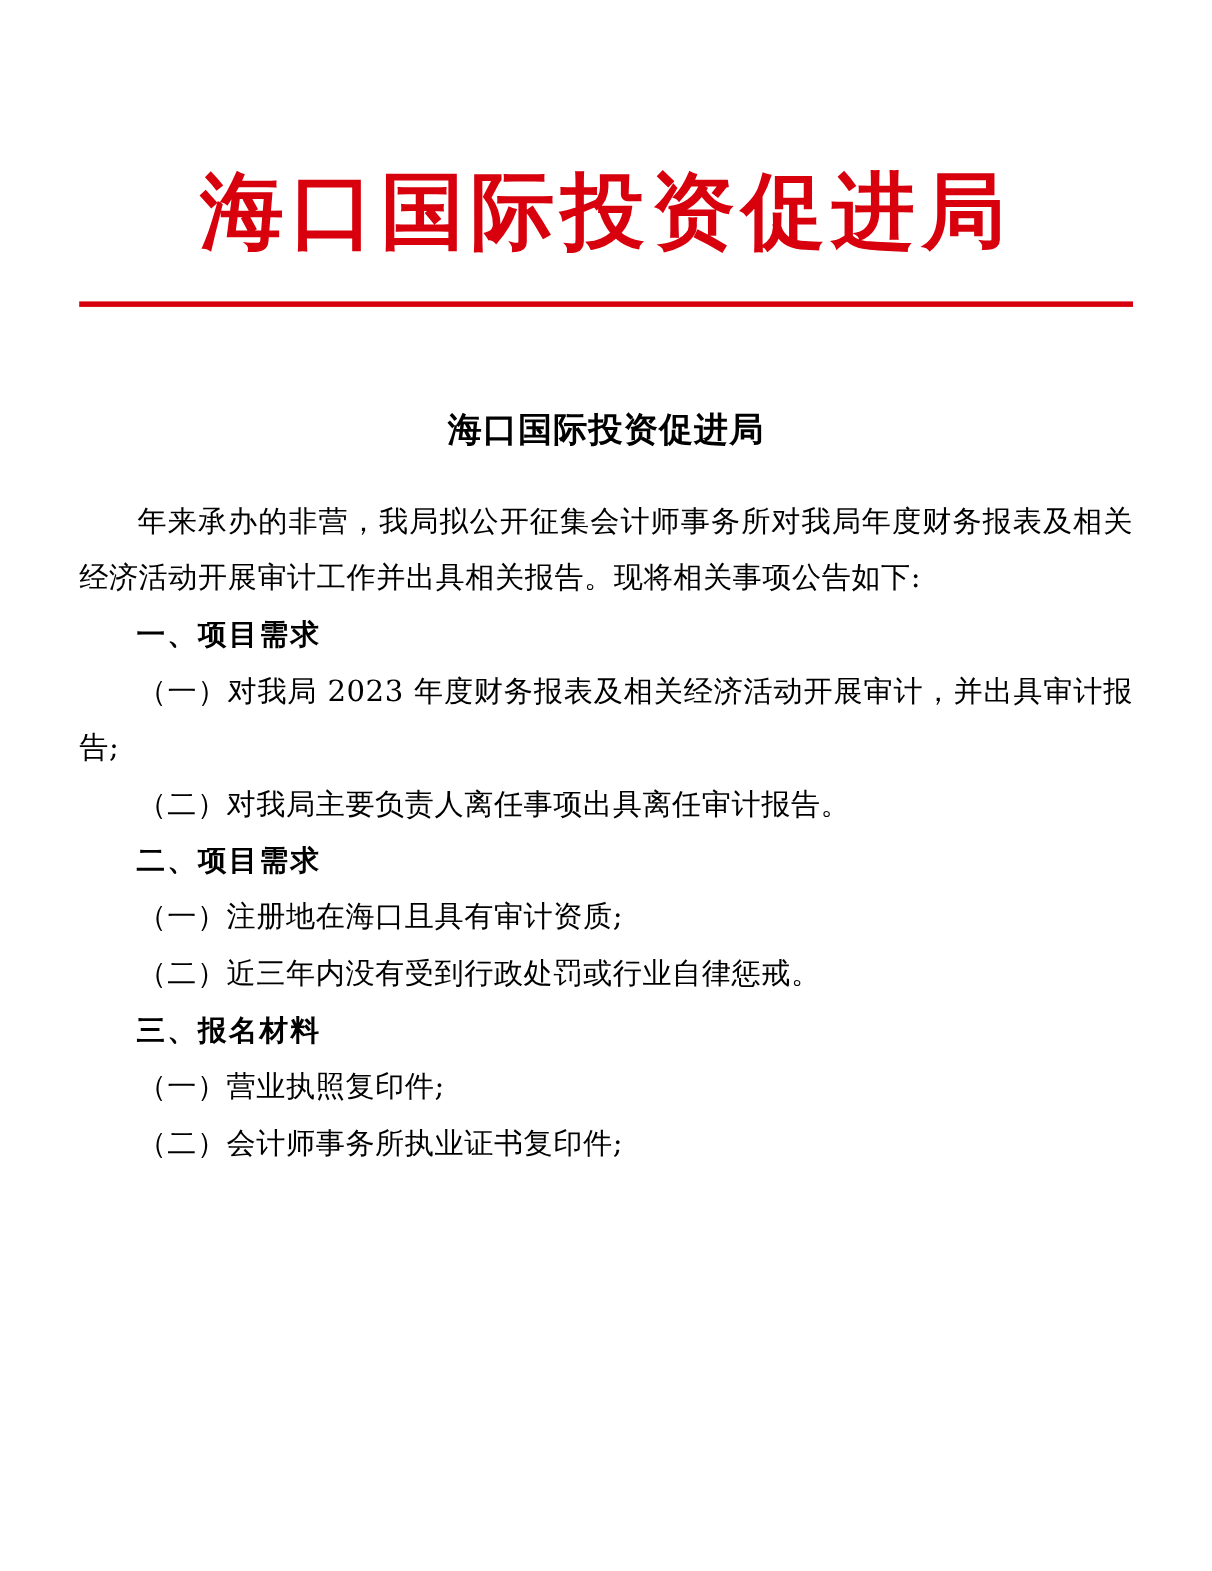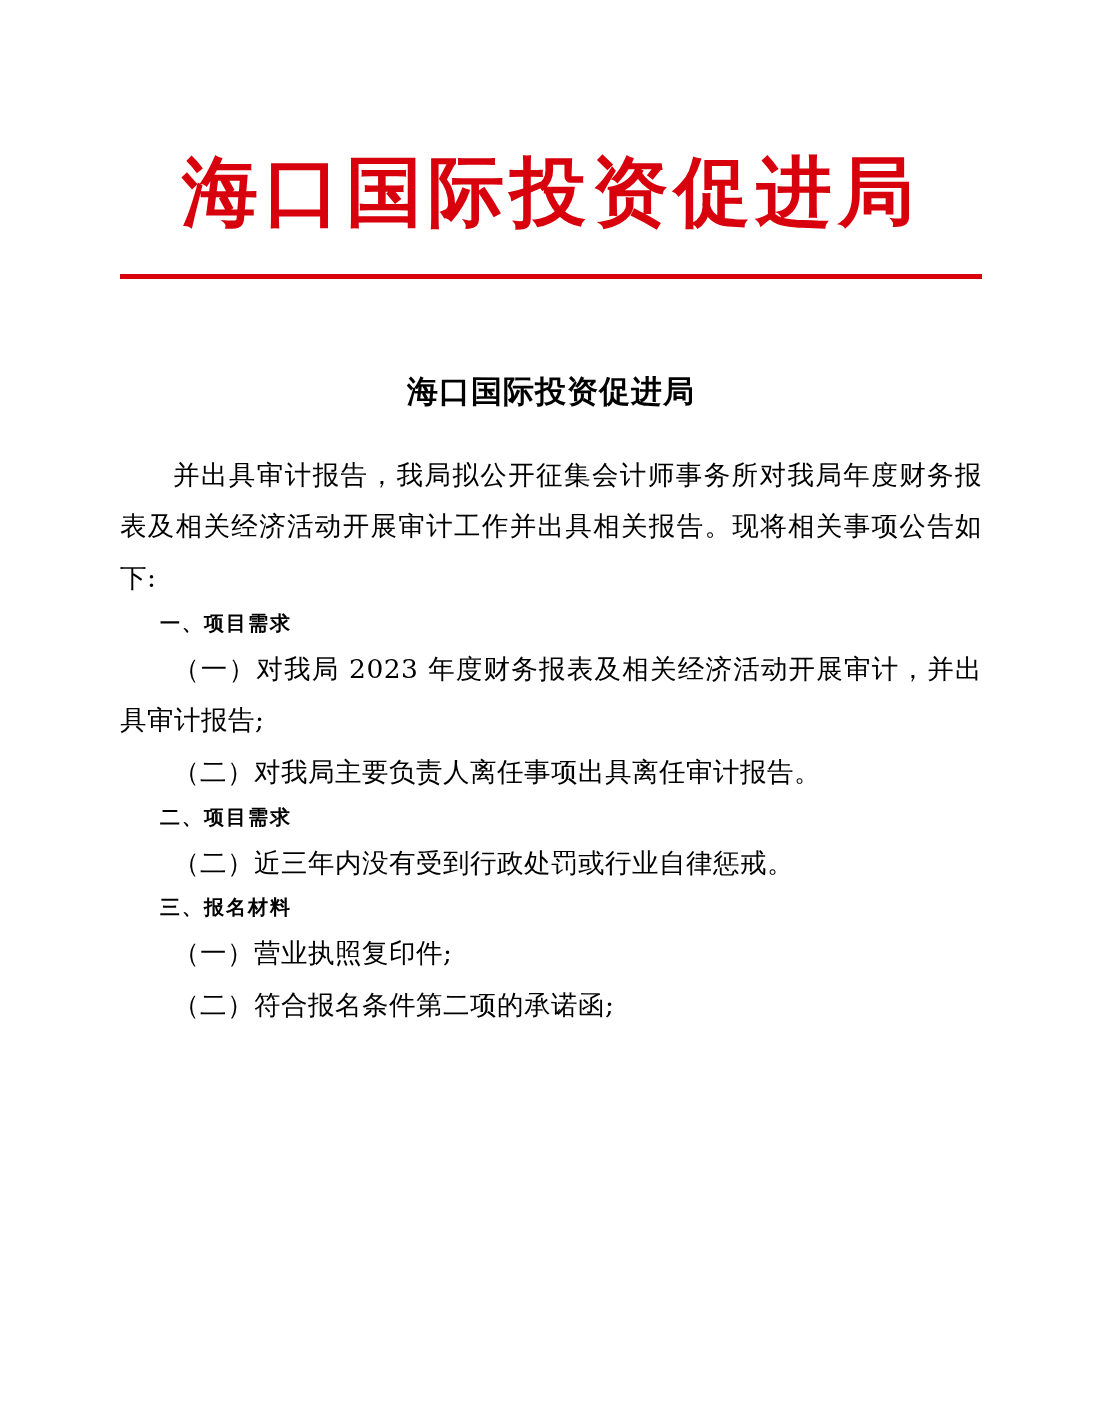--- a/index.html
+++ b/index.html
@@ -12,21 +12,21 @@
     height: 1428px;
     font-family: "DejaVu Serif", "Liberation Serif", serif;
     color: #000000;
     overflow: hidden;
   }
   .page {
     position: relative;
     width: 1102px;
     height: 1428px;
     box-sizing: border-box;
-    padding: 0 120px;
+    padding: 0 72px;
   }
 
   
   .letterhead {
     padding-top: 150px;
     text-align: center;
   }
   .letterhead-title {
     color: #d8000c;
     font-family: "DejaVu Serif", "Liberation Serif", serif;
@@ -68,21 +68,21 @@
   }
   .para {
     margin: 0;
     text-indent: 2em;
   }
   .heading {
     margin: 0;
     text-indent: 2em;
     font-weight: bold;
     font-family: "DejaVu Sans", "Liberation Sans", sans-serif;
-    font-size: 20px;
+    font-size: 26px;
     letter-spacing: 2px;
   }
 </style>
 </head>
 <body>
 
 <div class="page">
 
   <div class="letterhead">
     <div class="letterhead-title">海口国际投资促进局</div>
@@ -90,27 +90,28 @@
       <div class="letterhead-rule"></div>
     </div>
   </div>
 
   <div class="doc-title">
     <span class="doc-title-line">海口国际投资促进局</span>
   </div>
 
   <div class="doc-body">
 
-    <p class="para">并出具审计报告，我局拟公开征集会计师事务所对我局年度财务报表及相关经济活动开展审计工作并出具相关报告。现将相关事项公告如下:</p>
+    <p class="para">年来承办的非营，我局拟公开征集会计师事务所对我局年度财务报表及相关经济活动开展审计工作并出具相关报告。现将相关事项公告如下:</p>
 
     <p class="heading">一、项目需求</p>
     <p class="para">（一）对我局 2023 年度财务报表及相关经济活动开展审计，并出具审计报告;</p>
     <p class="para">（二）对我局主要负责人离任事项出具离任审计报告。</p>
 
     <p class="heading">二、项目需求</p>
+    <p class="para">（一）注册地在海口且具有审计资质;</p>
     <p class="para">（二）近三年内没有受到行政处罚或行业自律惩戒。</p>
 
     <p class="heading">三、报名材料</p>
     <p class="para">（一）营业执照复印件;</p>
-    <p class="para">（二）符合报名条件第二项的承诺函;</p>
+    <p class="para">（二）会计师事务所执业证书复印件;</p>
 
   </div>
 </div>
 
 </body></html>

